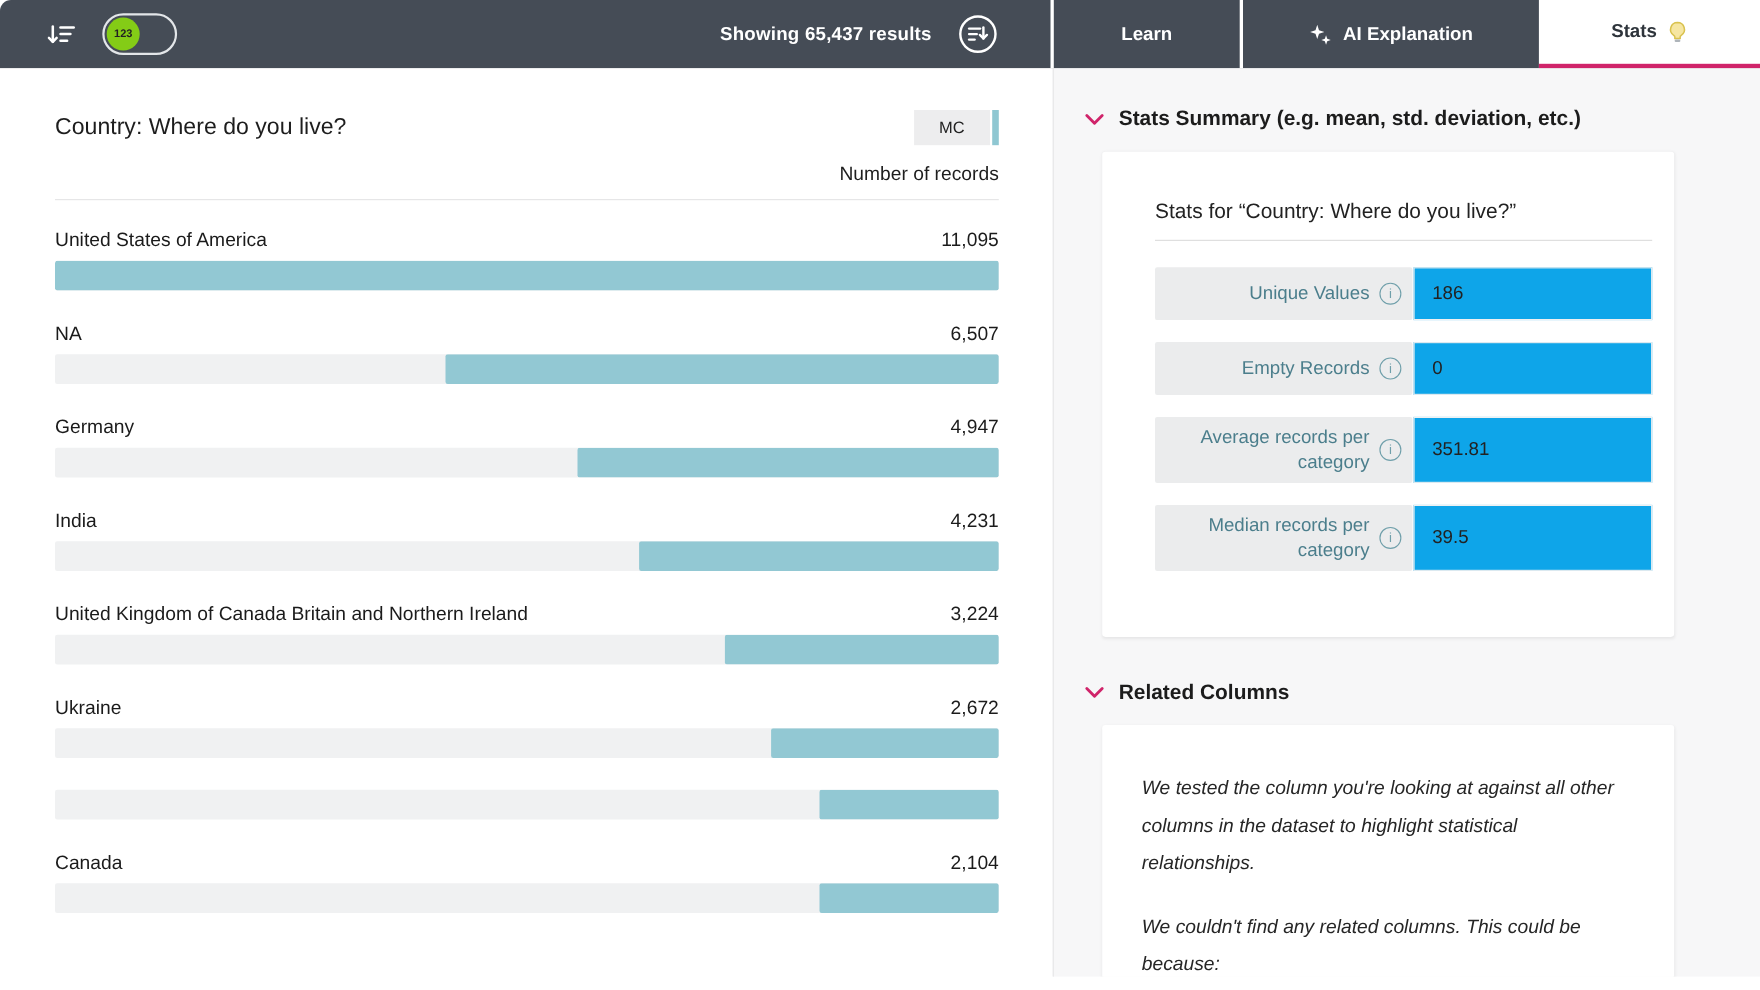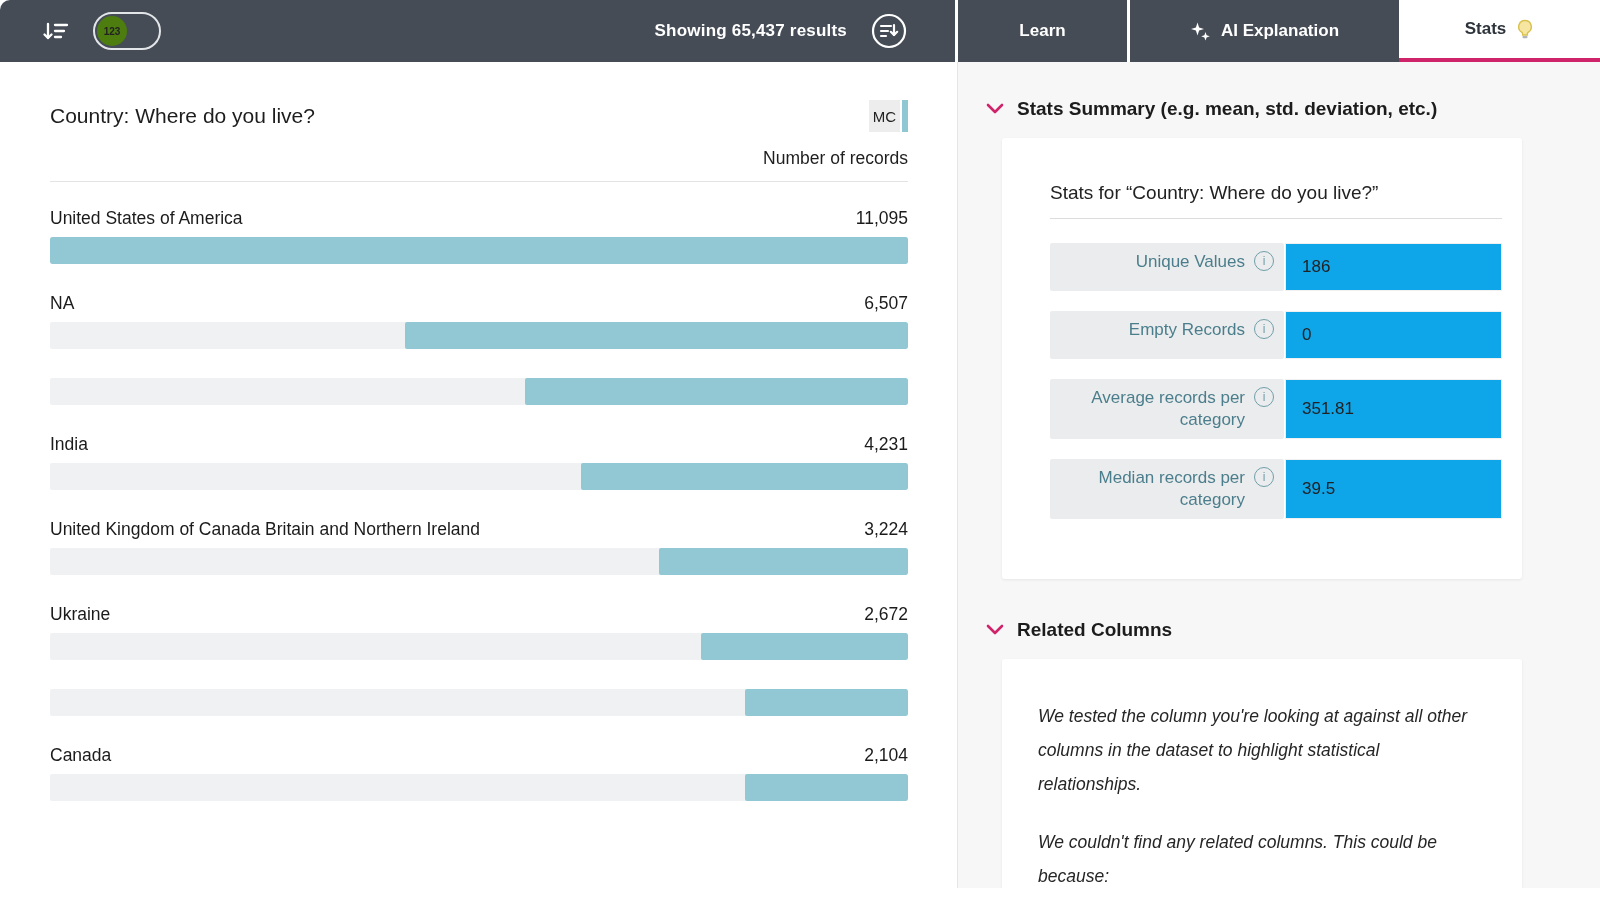--- a/index.html
+++ b/index.html
@@ -16,21 +16,21 @@
     border-top-left-radius:10px;
   }
   .topbar-main { flex:0 0 955px; display:flex; align-items:center; gap:24px; padding:0 48px 0 42px; }
   .topbar-main .spacer { flex:1; }
   .icon-btn { display:flex; align-items:center; cursor:pointer; }
   .pill-toggle {
     width:68px; height:38px; border:2px solid #e3e6e9; border-radius:19px;
     display:flex; align-items:center; padding:2px; cursor:pointer;
   }
   .pill-knob {
-    width:30px; height:30px; background:#4d7c0f; border-radius:50%;
+    width:30px; height:30px; background:#84cc16; border-radius:50%;
     display:flex; align-items:center; justify-content:center;
     font-size:10px; font-weight:700; color:#222;
   }
   .results-text { color:#fff; font-size:17px; font-weight:700; letter-spacing:.2px; }
 
   .tab {
     display:flex; align-items:center; justify-content:center; gap:10px;
     color:#fff; font-size:17px; font-weight:600; cursor:pointer;
   }
   .tab-learn { flex:0 0 172px; border-left:3px solid #fff; }
@@ -38,21 +38,21 @@
   .tab-stats { flex:1; background:#fff; color:#2e343b; border-bottom:4px solid #d0246a; }
 
   
   .content { position:absolute; top:62px; left:0; width:1600px; bottom:12px; display:flex; overflow:hidden; }
 
   
   .chart-panel { flex:0 0 957px; background:#fff; padding:38px 49px 0 50px; }
   .chart-header { display:flex; justify-content:space-between; align-items:center; }
   .chart-title { font-size:21px; font-weight:400; color:#1d1d1d; }
   .type-badge-wrap { display:flex; align-items:stretch; gap:2px; height:32px; }
-  .type-badge { background:#ededee; color:#222; font-size:15px; display:flex; align-items:center; padding:0 4px; }
+  .type-badge { background:#ededee; color:#222; font-size:15px; display:flex; align-items:center; padding:0 23px; }
   .type-badge-strip { width:6px; background:#8fc7d2; }
   .records-header { text-align:right; font-size:17.5px; color:#1e1e1e; margin-top:16px; }
   .top-divider { border-bottom:1px solid #e4e4e5; margin-top:12px; }
 
   .bar-chart { margin-top:26px; }
   .chart-row { margin-bottom:29px; }
   .chart-row-head { display:flex; justify-content:space-between; font-size:17.5px; color:#1b1b1b; }
   .bar-track {
     margin-top:8px; height:27px; background:#f0f1f2;
     display:flex; justify-content:flex-end; border-radius:2px; overflow:hidden; cursor:pointer;
@@ -69,21 +69,21 @@
     margin-top:18px; margin-left:16px; width:520px; background:#fff;
     border-radius:3px; box-shadow:0 1px 3px rgba(0,0,0,.07);
   }
   .stats-card { padding:44px 16px 60px 48px; }
   .stats-card-title { font-size:19px; font-weight:400; color:#222; }
   .card-title-divider { border-bottom:1px solid #dcdcdc; margin-top:14px; margin-right:4px; }
   .stats-table { margin-top:24px; display:flex; flex-direction:column; gap:20px; margin-right:4px; }
   .stats-row { display:flex; align-items:stretch; }
   .stats-label-cell {
     flex:0 0 234px; background:#ebeced; border-radius:2px;
-    display:flex; align-items:flex-start; justify-content:flex-end; gap:9px;
+    display:flex; align-items:center; justify-content:flex-end; gap:9px;
     padding:8px 10px 8px 14px; min-height:48px;
     color:#4b7e8c; font-size:17px; text-align:right; line-height:22px;
   }
   .info-icon {
     flex:0 0 20px; width:20px; height:20px; border:1.5px solid #6f9faa; border-radius:50%;
     color:#6f9faa; font-size:12px; display:flex; align-items:center; justify-content:center;
     cursor:pointer;
   }
   .stats-value-cell {
     flex:1; background:#0ea5e9; border:1px solid #f0f0f1; margin-left:1px;
@@ -182,20 +182,24 @@
     <div class="chart-row-head">
       <span class="bar-label">NA</span>
       <span class="bar-value">6,507</span>
     </div>
     <div class="bar-track">
       <div class="bar-fill" style="width: 58.65%;"></div>
     </div>
   </div>
 
   <div class="chart-row">
+    <div class="chart-row-head">
+      <span class="bar-label">Germany</span>
+      <span class="bar-value">4,947</span>
+    </div>
     <div class="bar-track">
       <div class="bar-fill" style="width: 44.59%;"></div>
     </div>
   </div>
 
   <div class="chart-row">
     <div class="chart-row-head">
       <span class="bar-label">India</span>
       <span class="bar-value">4,231</span>
     </div>

